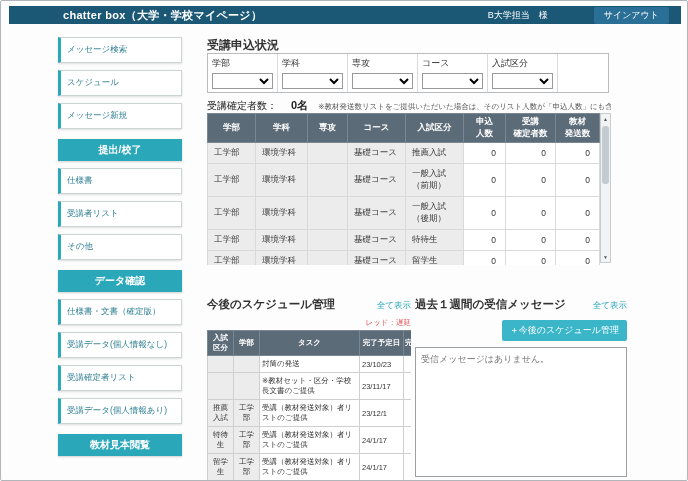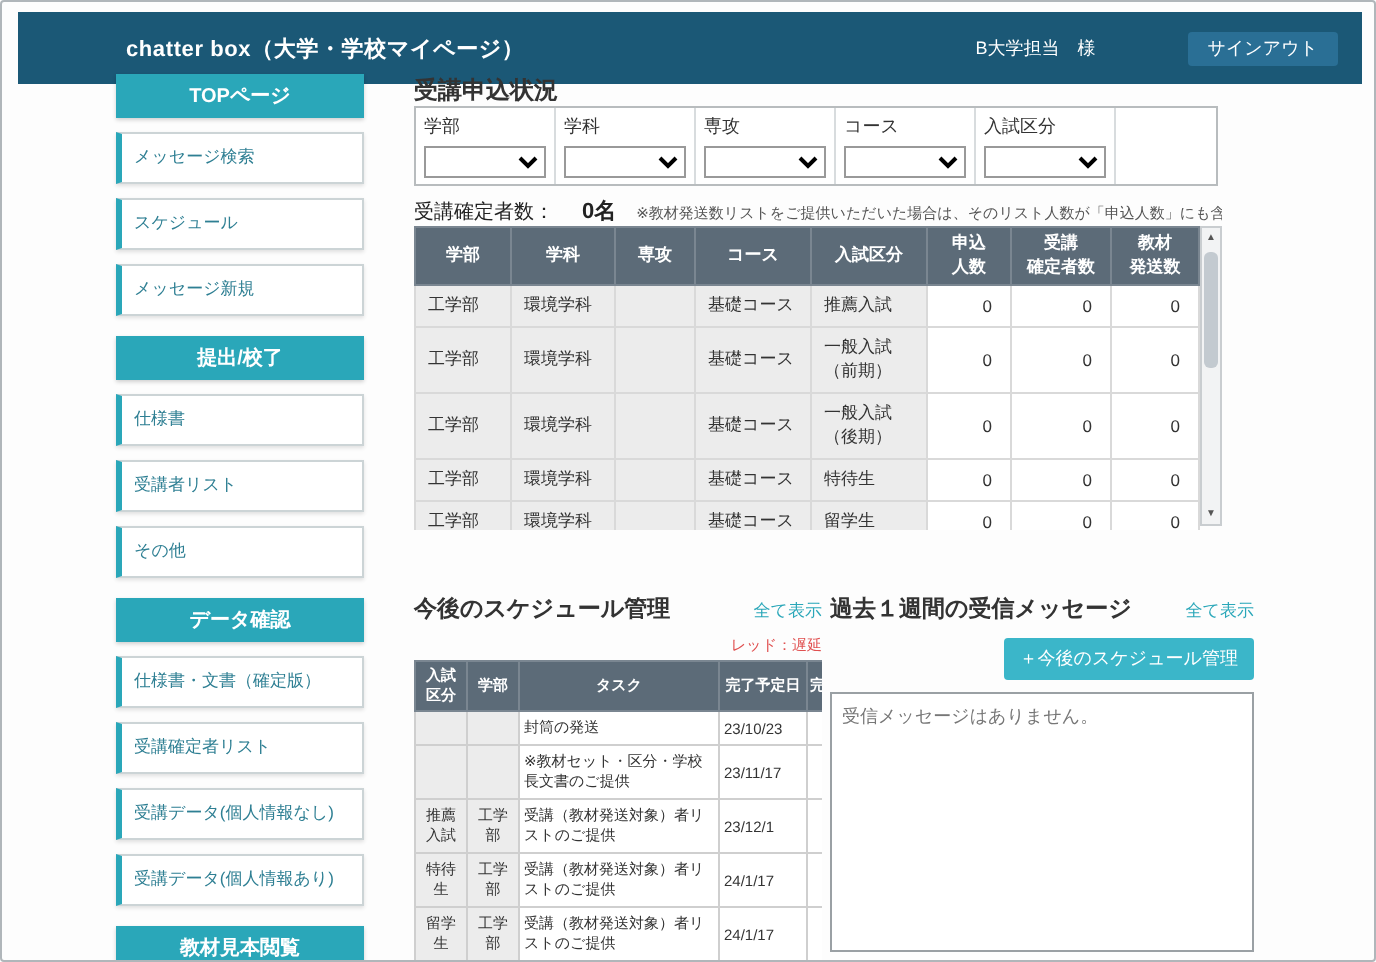--- a/index.html
+++ b/index.html
@@ -1,20 +1,20 @@
 <!DOCTYPE html>
 <html><head>
 <meta charset="utf-8">
 <style>
   *{margin:0;padding:0;box-sizing:border-box}
   body{font-family:"Liberation Sans","DejaVu Sans",sans-serif;background:#fff}
   .page{position:relative;width:688px;height:481px;border:1px solid #b0b6ba;border-radius:2px;background:#fdfdfd;overflow:hidden}
 
   
-  .topbar{position:absolute;left:8px;top:5px;width:672px;height:36px;background:#1b5876;color:#fff;display:flex;align-items:center;font-size:11px}
+  .topbar{position:absolute;left:8px;top:5px;width:672px;height:18px;background:#1b5876;color:#fff;display:flex;align-items:center;font-size:11px}
   .app-title{font-weight:bold;margin-left:54px;letter-spacing:.3px}
   .user-name{margin-left:auto;font-size:9px}
   .signout{margin-left:46px;margin-right:12px;font-size:9px;color:#fff;background:#2a6f95;padding:2px 10px;border-radius:2px;cursor:pointer;text-decoration:none}
 
   
   .sidebar{position:absolute;left:57px;top:36px;width:124px}
   .side-head{background:#2aa7b9;color:#fff;font-size:10px;font-weight:bold;text-align:center;padding:4px 2px;margin-bottom:7px;box-shadow:0 1px 2px rgba(0,0,0,.18);cursor:pointer}
   .sec-gap{margin-top:10px}
   .side-item{display:block;background:#fff;border:1px solid #ccd4d6;border-left:3px solid #2aa7b9;color:#2e7f93;font-size:8.5px;padding:6px 4px 6px 6px;margin-bottom:7px;white-space:nowrap;overflow:hidden;box-shadow:0 1px 2px rgba(0,0,0,.12);cursor:pointer;text-decoration:none}
 
@@ -80,34 +80,33 @@
 
 <div class="page">
 
   <div class="topbar">
     <span class="app-title">chatter box（大学・学校マイページ）</span>
     <span class="user-name">B大学担当　様</span>
     <a class="signout">サインアウト</a>
   </div>
 
   <nav class="sidebar">
-    <div class="side-head">TOPページ</div>
     <a class="side-item">メッセージ検索</a>
     <a class="side-item">スケジュール</a>
     <a class="side-item">メッセージ新規</a>
 
     <div class="side-head sec-gap">提出/校了</div>
     <a class="side-item">仕様書</a>
     <a class="side-item">受講者リスト</a>
     <a class="side-item">その他</a>
 
     <div class="side-head sec-gap">データ確認</div>
     <a class="side-item">仕様書・文書（確定版）</a>
+    <a class="side-item">受講データ(個人情報なし)</a>
     <a class="side-item">受講確定者リスト</a>
-    <a class="side-item">受講データ(個人情報なし)</a>
     <a class="side-item">受講データ(個人情報あり)</a>
 
     <div class="side-head sec-gap">教材見本閲覧</div>
 
   </nav>
 
   <div class="main-title">受講申込状況</div>
 
   <div class="filter-box">
     <div class="filter-col">

